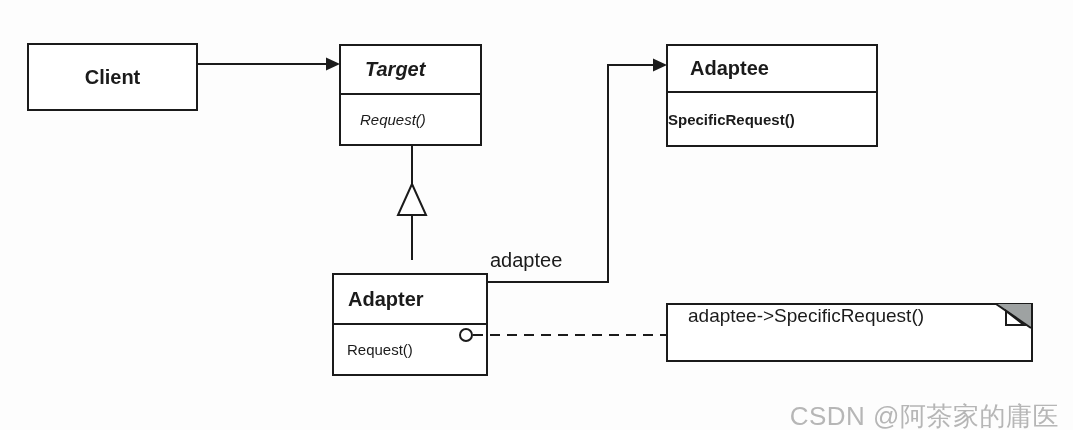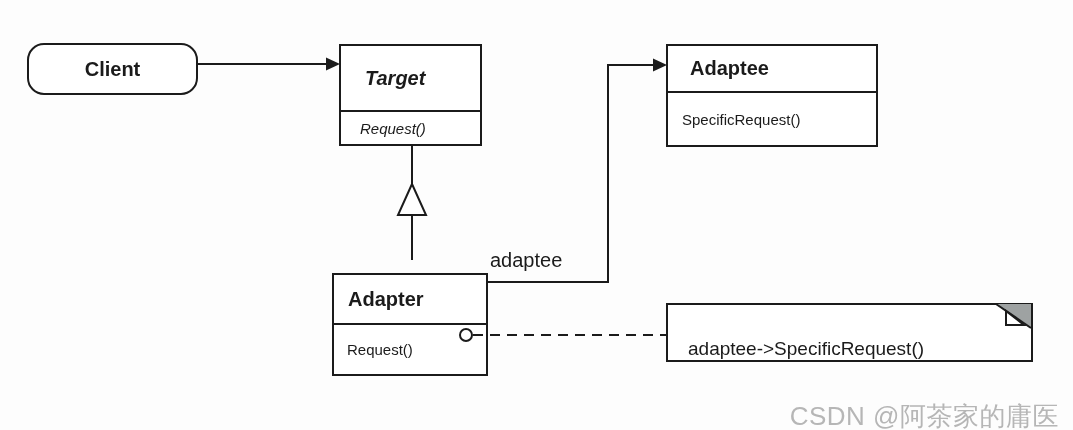--- a/index.html
+++ b/index.html
@@ -37,41 +37,41 @@
     z-index:1;
   }
   .compartment{
     display:flex;align-items:center;
     box-sizing:border-box;
   }
   .title-row{font-weight:bold;font-size:20px;}
   .method-row{font-size:15px;}
   .divided{border-bottom:2px solid var(--line);}
 
-  .box-client{left:27px;top:43px;width:171px;height:52px;border-radius:17px;}
+  .box-client{left:27px;top:43px;width:171px;height:68px;}
   .box-client .title-row{flex:1;justify-content:center;}
 
   .box-target{left:339px;top:44px;width:143px;height:102px;}
-  .box-target .title-row{height:66px;padding-left:24px;font-style:italic;}
+  .box-target .title-row{height:49px;padding-left:24px;font-style:italic;}
   .box-target .method-row{flex:1;padding-left:19px;font-style:italic;}
 
   .box-adaptee{left:666px;top:44px;width:212px;height:103px;}
   .box-adaptee .title-row{height:47px;padding-left:22px;}
-  .box-adaptee .method-row{flex:1;padding-left:14px;}
+  .box-adaptee .method-row{flex:1;padding-left:0;font-weight:bold;}
 
   .box-adapter{left:332px;top:273px;width:156px;height:103px;}
   .box-adapter .title-row{height:50px;padding-left:14px;}
   .box-adapter .method-row{flex:1;padding-left:13px;}
 
   .note-box{
     position:absolute;left:666px;top:303px;width:367px;height:59px;
     box-sizing:border-box;
     background:var(--box-fill);
     border:2px solid var(--line);
-    display:flex;align-items:flex-end;
+    display:flex;align-items:flex-start;
     padding-left:20px;
     font-size:19px;
     z-index:1;
   }
 
   .assoc-label{
     position:absolute;left:490px;top:249px;
     font-size:20px;z-index:2;
   }
   .watermark{

